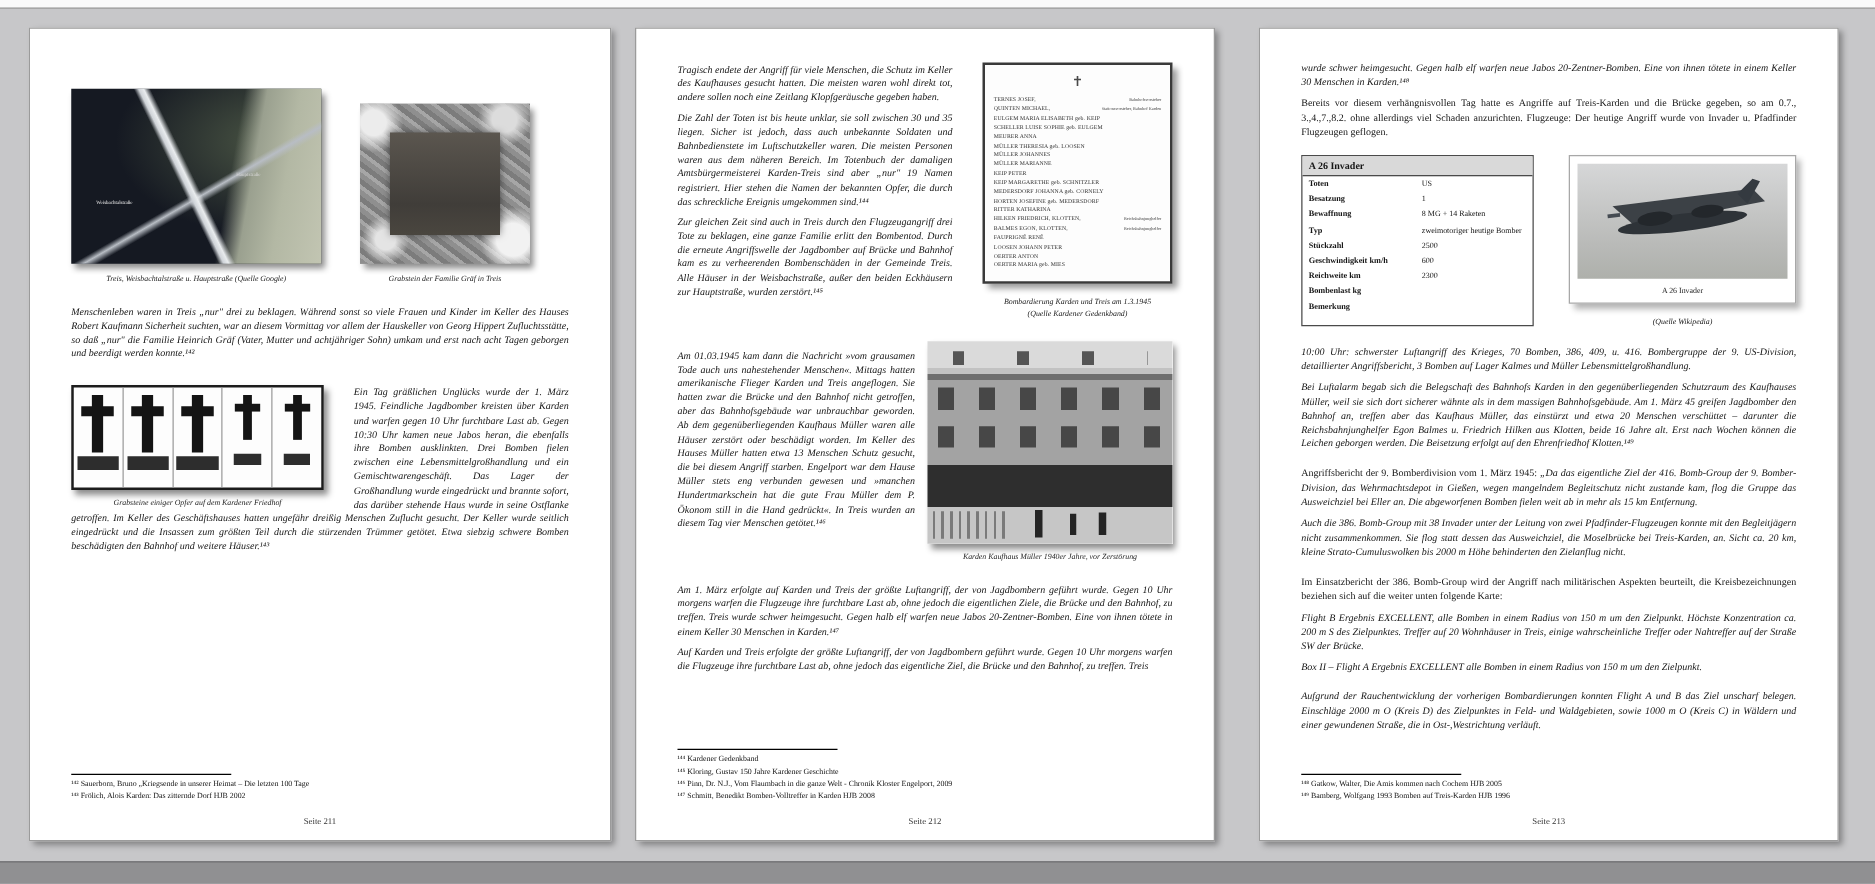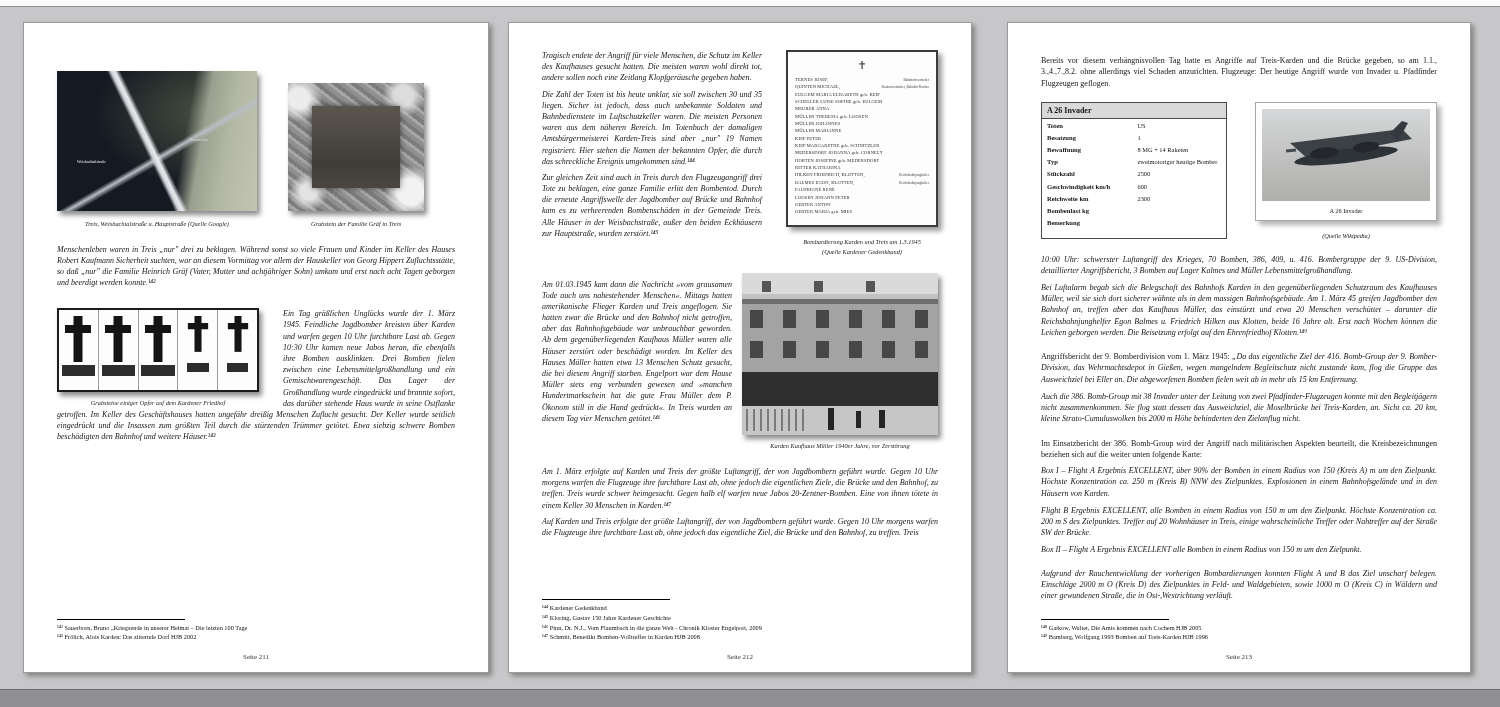--- a/index.html
+++ b/index.html
@@ -252,21 +252,22 @@
           <div class="fnline">¹⁴⁷ Schmitt, Benedikt  Bomben-Volltreffer in Karden HJB 2008</div>
         </div>
     </div>
     <div class="pgfoot">Seite 212</div>
   </div>
 </div>
 
 <div class="page" id="page3">
   <div class="inner">
     <div class="spacer" style="height:26px;"></div>
-    <p class="body-up" style="margin:6px 0 0 0;">Bereits vor diesem verhängnisvollen Tag hatte es Angriffe auf Treis-Karden und die Brücke gegeben, so am 1.1., 3.,4.,7.,8.2. ohne allerdings viel Schaden  anzurichten. Flugzeuge: Der heutige Angriff wurde von Invader u. Pfadfinder Flugzeugen geflogen.</p>
+    <p class="body-it" style="margin:0;">wurde schwer heimgesucht. Gegen halb elf warfen neue Jabos 20-Zentner-Bomben. Eine von ihnen tötete in einem Keller 30 Menschen in Karden.¹⁴⁸</p>
+    <p class="body-up" style="margin:6px 0 0 0;">Bereits vor diesem verhängnisvollen Tag hatte es Angriffe auf Treis-Karden und die Brücke gegeben, so am 0.7., 3.,4.,7.,8.2. ohne allerdings viel Schaden  anzurichten. Flugzeuge: Der heutige Angriff wurde von Invader u. Pfadfinder Flugzeugen geflogen.</p>
     <div class="flex" style="margin-top:13px;">
       <div class="spec">
         <div class="spec-head">A 26 Invader</div>
         <div id="spec-rows">
             <div class="srow">
               <span class="slabel">Toten</span>
               <span class="sval">US</span>
             </div>
             <div class="srow">
               <span class="slabel">Besatzung</span>
@@ -317,21 +318,20 @@
           <div class="cap" style="margin-top:6px;font-style:normal;">A 26 Invader</div>
         </div>
         <div class="quelle">(Quelle Wikipedia)</div>
       </div>
     </div>
     <p class="body-it" style="margin:15px 0 0 0;">10:00 Uhr: schwerster Luftangriff des Krieges, 70 Bomben, 386, 409, u. 416. Bombergruppe der 9. US-Division, detaillierter Angriffsbericht, 3 Bomben auf Lager Kalmes und Müller Lebensmittelgroßhandlung.</p>
     <p class="body-it" style="margin:6px 0 0 0;">Bei Luftalarm begab sich die Belegschaft des Bahnhofs Karden in den gegenüberliegenden Schutzraum des Kaufhauses Müller, weil sie sich dort sicherer wähnte als in dem massigen Bahnhofsgebäude. Am 1. März 45 greifen Jagdbomber den Bahnhof an, treffen aber das Kaufhaus Müller, das einstürzt und etwa 20 Menschen verschüttet – darunter die Reichsbahnjunghelfer Egon Balmes u. Friedrich Hilken aus Klotten, beide 16 Jahre alt. Erst nach Wochen können die Leichen geborgen werden. Die Beisetzung erfolgt auf den Ehrenfriedhof Klotten.¹⁴⁹</p>
     <p class="body-up" style="margin:13px 0 0 0;"><span>Angriffsbericht der 9. Bomberdivision vom 1. März 1945:</span> <i>„Da das eigentliche Ziel der 416. Bomb-Group der 9. Bomber-Division, das Wehrmachtsdepot in Gießen, wegen mangelndem Begleitschutz nicht zustande kam, flog die Gruppe das Ausweichziel bei Eller an. Die abgeworfenen Bomben fielen weit ab in mehr als 15 km Entfernung.</i></p>
     <p class="body-it" style="margin:6px 0 0 0;">Auch die 386. Bomb-Group mit 38 Invader unter der Leitung von zwei Pfadfinder-Flugzeugen konnte mit den Begleitjägern nicht zusammenkommen. Sie flog statt dessen das Ausweichziel, die Moselbrücke bei Treis-Karden, an. Sicht ca. 20 km, kleine Strato-Cumuluswolken bis 2000 m Höhe behinderten den Zielanflug nicht.</p>
     <p class="body-up" style="margin:13px 0 0 0;">Im Einsatzbericht der 386. Bomb-Group wird der Angriff nach militärischen Aspekten beurteilt, die Kreisbezeichnungen beziehen sich auf die weiter unten folgende Karte:</p>
-    <p class="body-it" style="margin:5px 0 0 0;">Box I – Flight A Ergebnis EXCELLENT, über 90% der Bomben in einem Radius von 150 (Kreis A) m um den Zielpunkt. Höchste Konzentration ca. 250 m (Kreis B) NNW des Zielpunktes. Explosionen in einem Bahnhofsgelände und in den Häusern von Karden.</p>
     <p class="body-it" style="margin:6px 0 0 0;">Flight B Ergebnis EXCELLENT, alle Bomben in einem Radius von 150 m um den Zielpunkt. Höchste Konzentration ca. 200 m S des Zielpunktes. Treffer auf 20 Wohnhäuser in Treis, einige wahrscheinliche Treffer oder Nahtreffer auf der Straße SW der Brücke.</p>
     <p class="body-it" style="margin:6px 0 12px 0;">Box II – Flight A Ergebnis EXCELLENT alle Bomben in einem Radius von 150 m um den Zielpunkt.</p>
     <p class="body-it" style="margin:6px 0 0 0;">Aufgrund der Rauchentwicklung der vorherigen Bombardierungen konnten Flight A und B das Ziel unscharf belegen. Einschläge 2000 m O (Kreis D) des Zielpunktes in Feld- und Waldgebieten, sowie 1000 m O (Kreis C) in Wäldern und einer gewundenen Straße, die in Ost-,Westrichtung verläuft.</p>
     <div class="fnblock">
       <div class="fnrule"></div>
       <div id="p3-footnotes">
           <div class="fnline">¹⁴⁸ Gatkow, Walter, Die Amis kommen nach Cochem         HJB 2005</div>
           <div class="fnline">¹⁴⁹ Bamberg, Wolfgang 1993 Bomben auf Treis-Karden HJB 1996</div>
         </div>
     </div>

